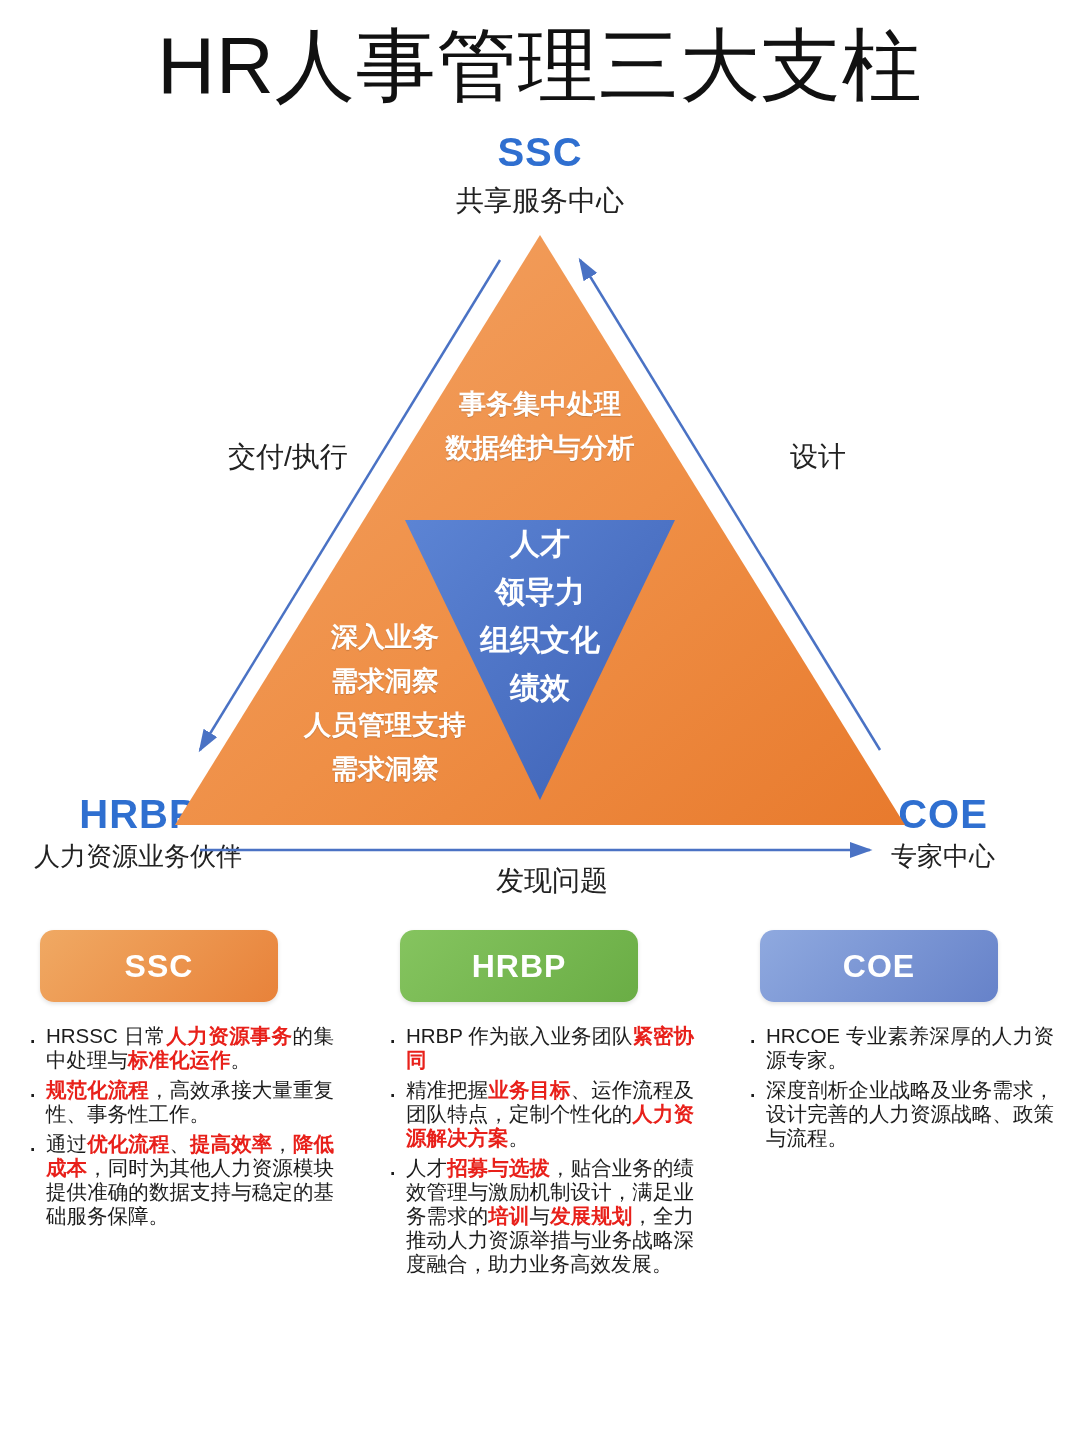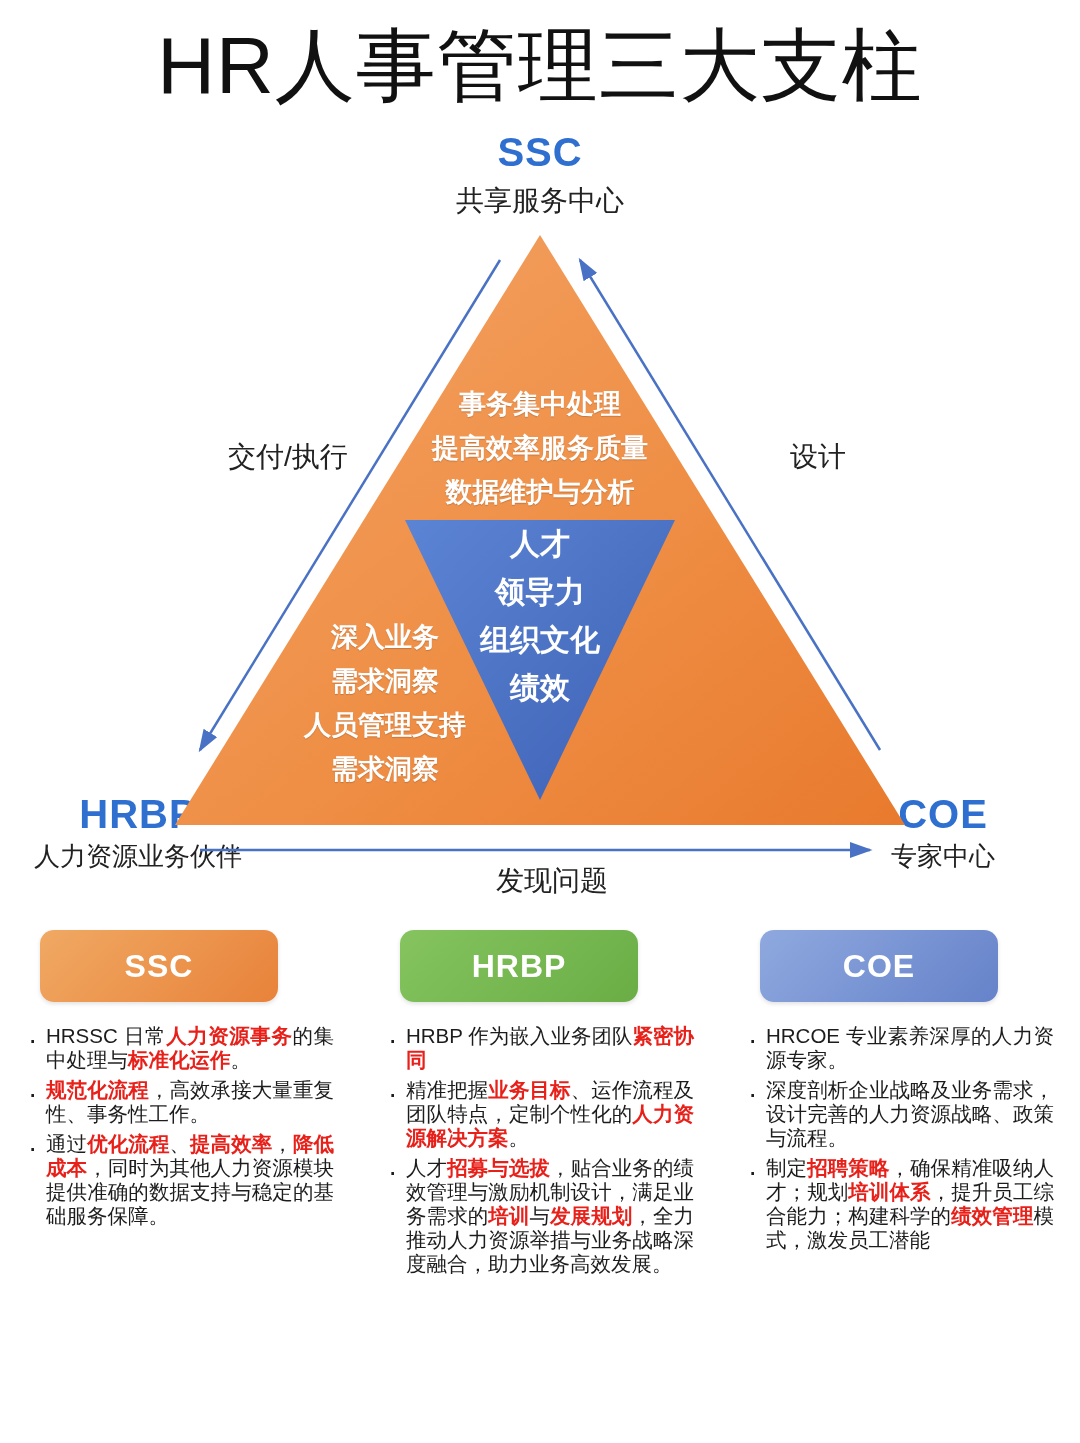--- a/index.html
+++ b/index.html
@@ -226,21 +226,20 @@
 
     <polygon points="405,400 675,400 540,680" fill="url(#gBlue)"></polygon>
 
     <line x1="500" y1="140" x2="200" y2="630" stroke="#4a72c4" stroke-width="2.5" marker-end="url(#ah)"></line>
     <line x1="880" y1="630" x2="580" y2="140" stroke="#4a72c4" stroke-width="2.5" marker-end="url(#ah)"></line>
     <line x1="200" y1="730" x2="870" y2="730" stroke="#4a72c4" stroke-width="2.5" marker-end="url(#ah)"></line>
   </svg>
 
   <div class="tri-text ssc-text">
     <div>事务集中处理</div>
-    <div>提高效率服务质量</div>
     <div>数据维护与分析</div>
   </div>
 
   <div class="core-text">
     <div>人才</div>
     <div>领导力</div>
     <div>组织文化</div>
     <div>绩效</div>
   </div>
 
@@ -268,16 +267,15 @@
         <li><span>HRBP 作为嵌入业务团队</span><span class="hl">紧密协同</span></li>
         <li><span>精准把握</span><span class="hl">业务目标</span><span>、运作流程及团队特点，定制个性化的</span><span class="hl">人力资源解决方案</span><span>。</span></li>
         <li><span>人才</span><span class="hl">招募与选拔</span><span>，贴合业务的绩效管理与激励机制设计，满足业务需求的</span><span class="hl">培训</span><span>与</span><span class="hl">发展规划</span><span>，全力推动人力资源举措与业务战略深度融合，助力业务高效发展。</span></li>
       </ul>
   </div>
   <div class="col col-3">
     <div class="pill pill-coe">COE</div>
     <ul class="bullets">
         <li><span>HRCOE 专业素养深厚的人力资源专家。</span></li>
         <li><span>深度剖析企业战略及业务需求，设计完善的人力资源战略、政策与流程。</span></li>
-        <li><span>制定</span><span class="hl">招聘策略</span><span>，确保精准吸纳人才；规划</span><span class="hl">培训体系</span><span>，提升员工综合能力；构建科学的</span><span class="hl">绩效管理</span><span>模式，激发员工潜能</span></li>
       </ul>
   </div>
 </div>
 
 </body></html>

